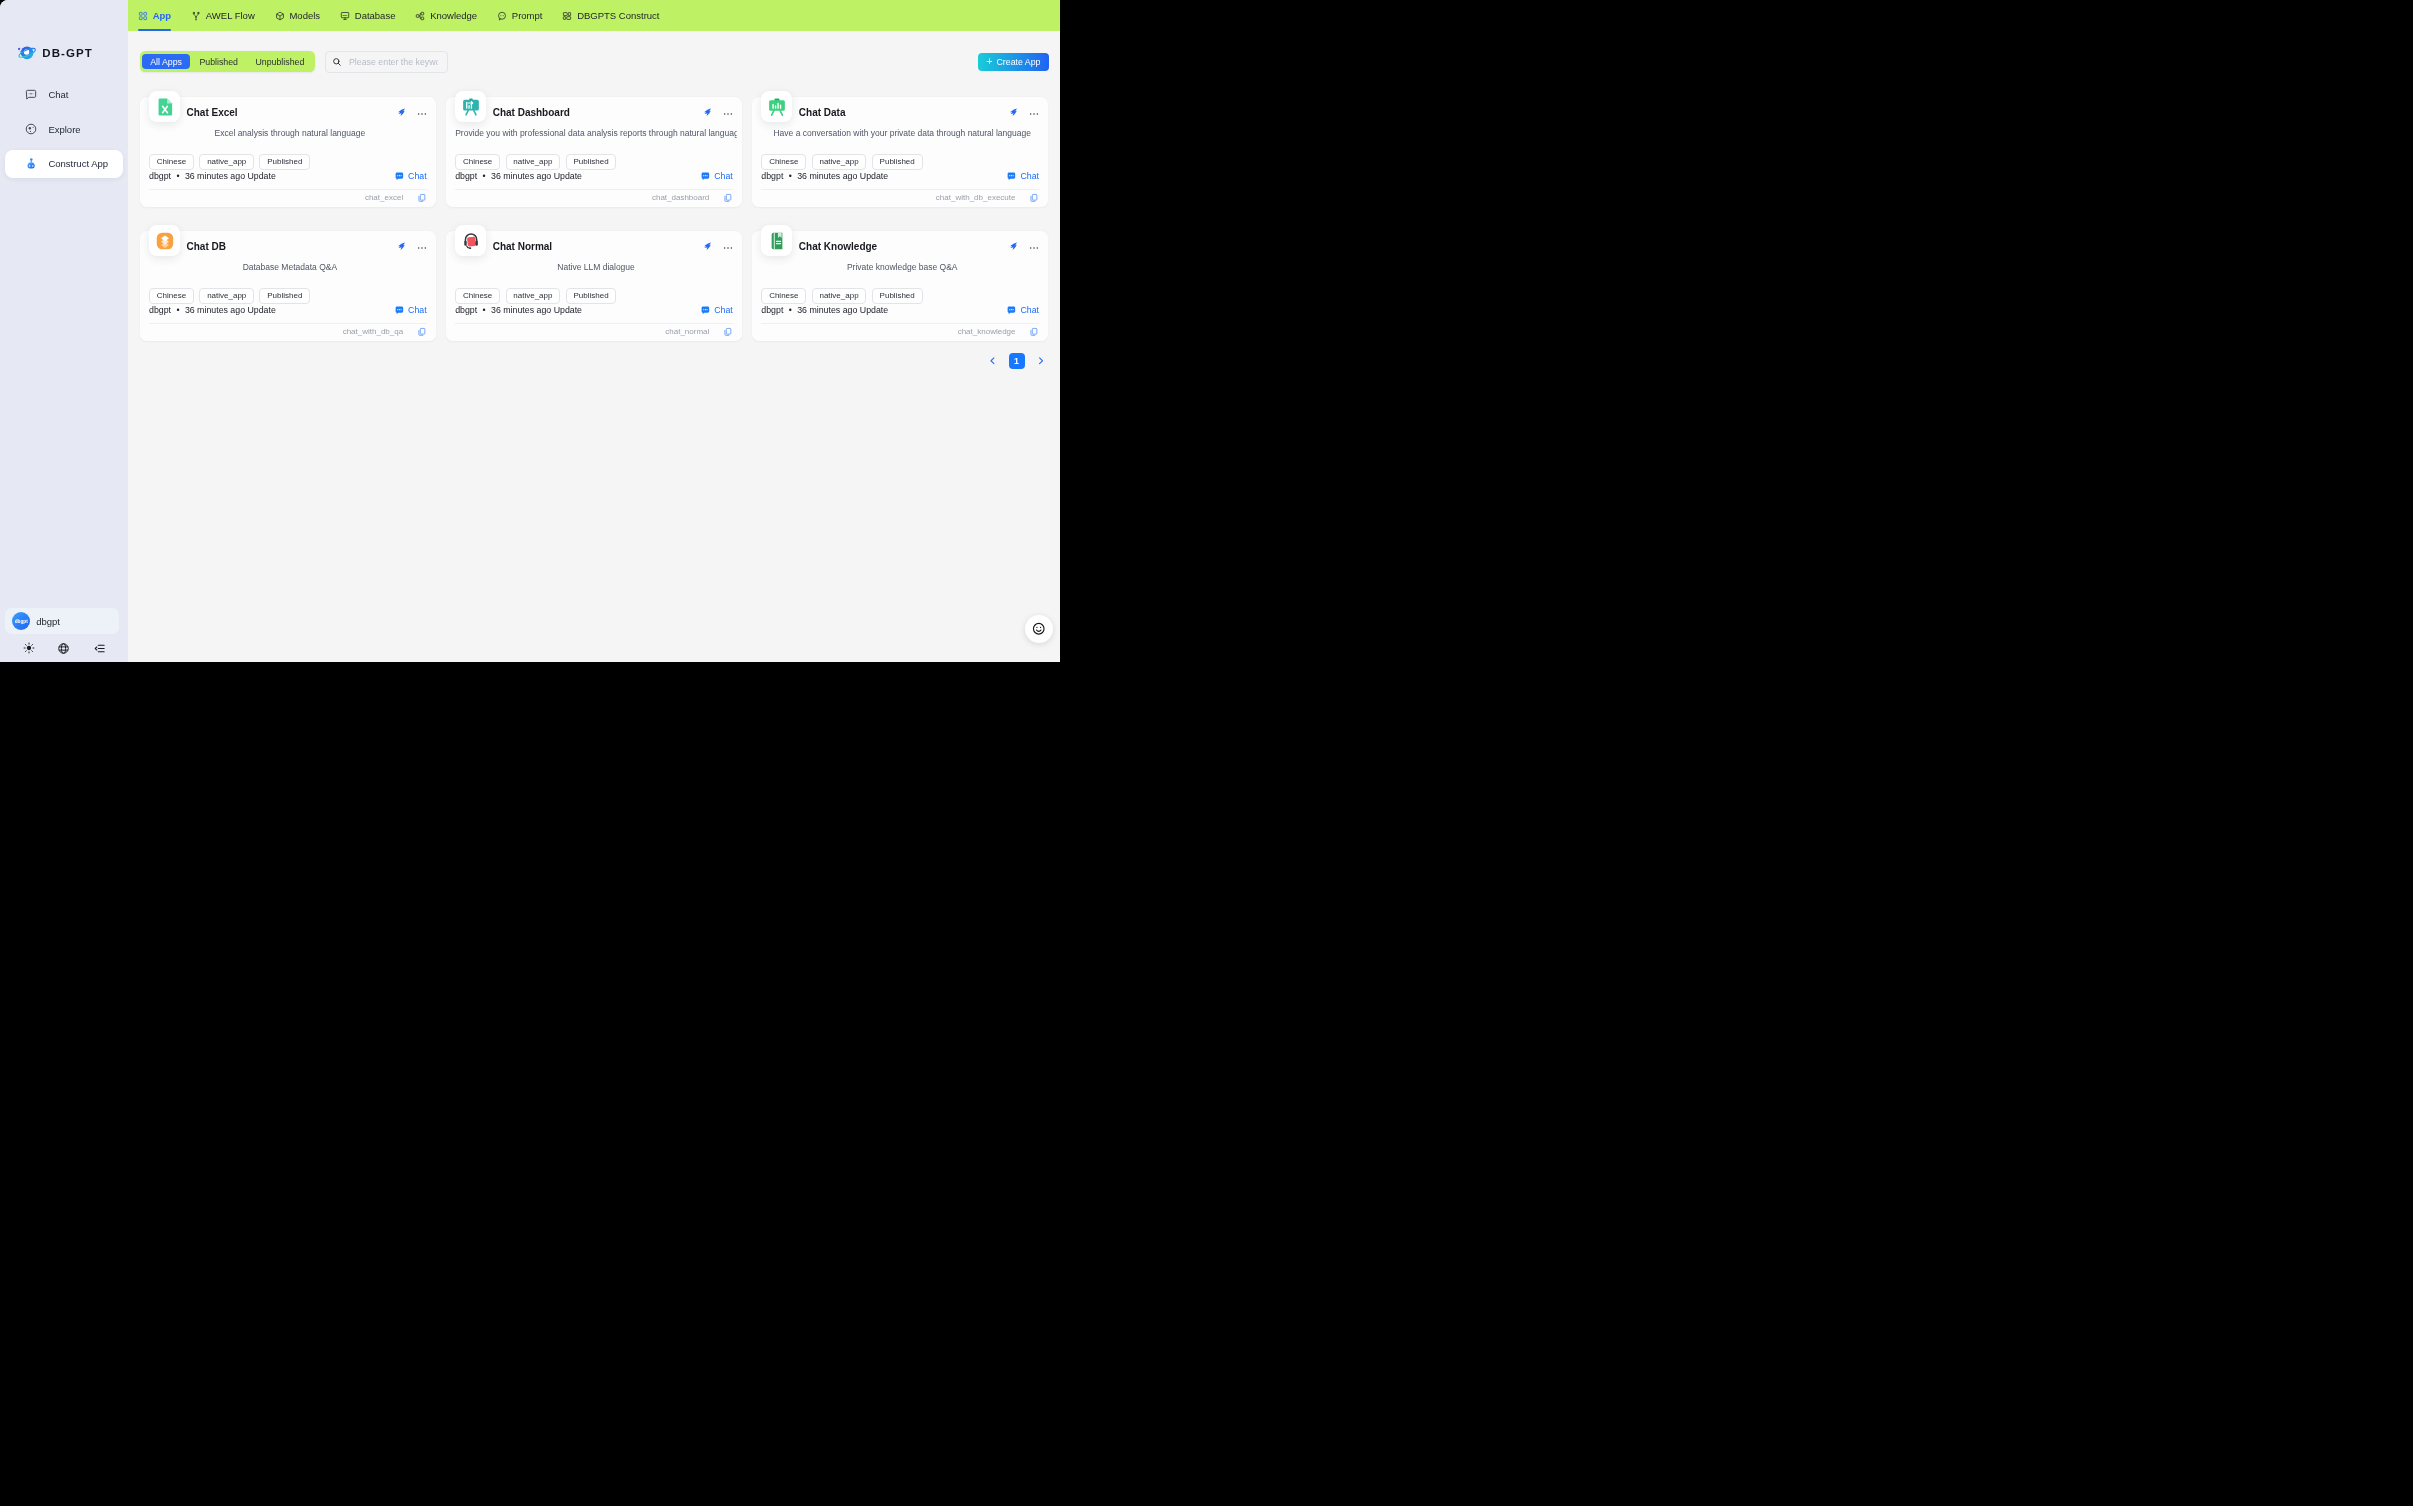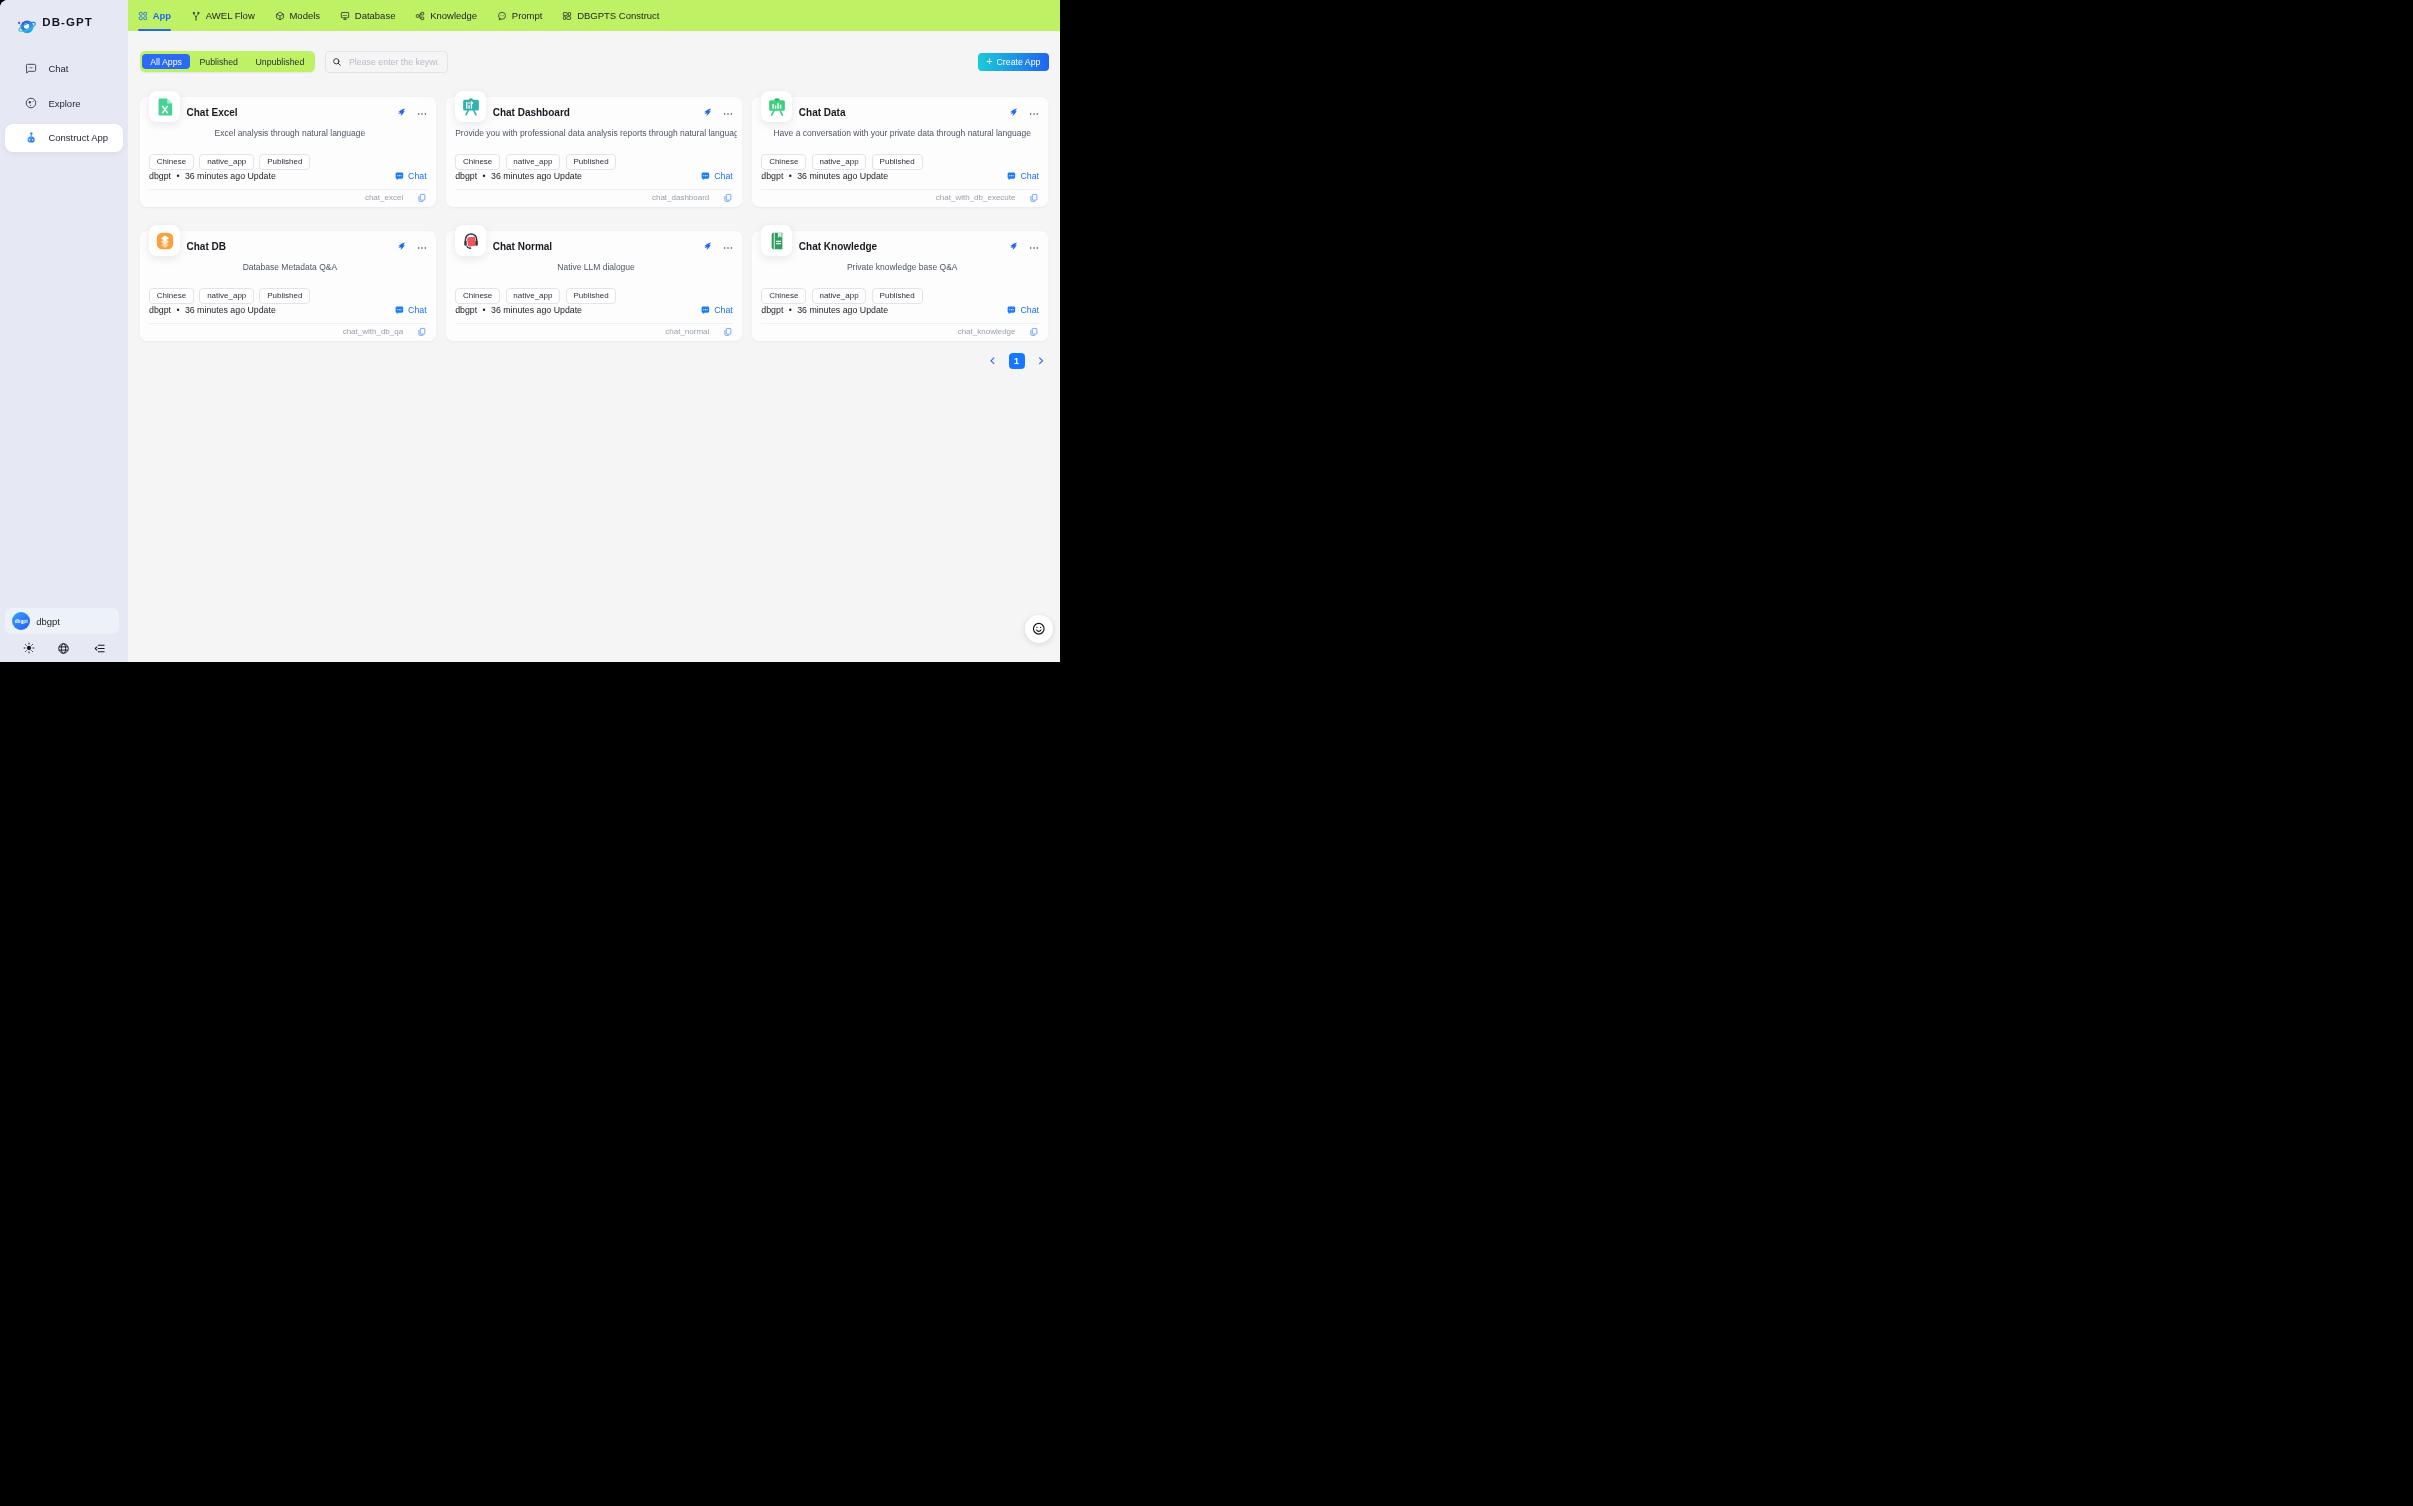--- a/index.html
+++ b/index.html
@@ -1,20 +1,20 @@
 <!DOCTYPE html>
 <html style="font-size:10.8px"><head>
 <meta charset="utf-8">
 <style>
   html,body{margin:0;padding:0;background:#000;}
   .screen{position:relative;width:1060px;height:662px;overflow:hidden;background:#f5f5f6;
     font-family:"Liberation Sans",sans-serif;border-radius:8px 0 0 0;color:#1f2329;}
   
   .sidebar{position:absolute;left:0;top:0;bottom:0;width:128px;background:#e6e9f3;z-index:5;}
-  .logo{display:flex;gap:4.7px;padding:16px 0 0 16px;}
+  .logo{display:flex;align-items:center;gap:4.7px;padding:16px 0 0 16px;margin-top:26px;}
   .logo-text{font-size:11.5px;font-weight:800;letter-spacing:1.1px;color:#15171c;}
   .side-nav{margin-top:17.6px;display:flex;flex-direction:column;gap:7.4px;}
   .side-item{display:flex;align-items:center;gap:10px;height:27px;padding-left:19px;margin:0 5.4px;
     border-radius:8px;font-size:9.5px;font-weight:500;color:#23293a;cursor:pointer;}
   .side-item .s-icon{display:inline-flex;width:14px;justify-content:center;}
   .side-item.active{background:#fff;height:28px;box-shadow:0 1.4px 5.4px rgba(40,60,120,.07);}
   .user-pill{position:absolute;left:5.4px;bottom:28px;width:114px;height:26px;border-radius:6.8px;
     background:#edf1f8;display:flex;align-items:center;gap:6px;padding-left:6.8px;box-sizing:border-box;cursor:pointer;}
   .avatar{width:18px;height:18px;border-radius:50%;background:linear-gradient(135deg,#3aa0ff,#1e62f0);
     color:#fff;font-size:4.7px;font-weight:700;display:flex;align-items:center;justify-content:center;}

